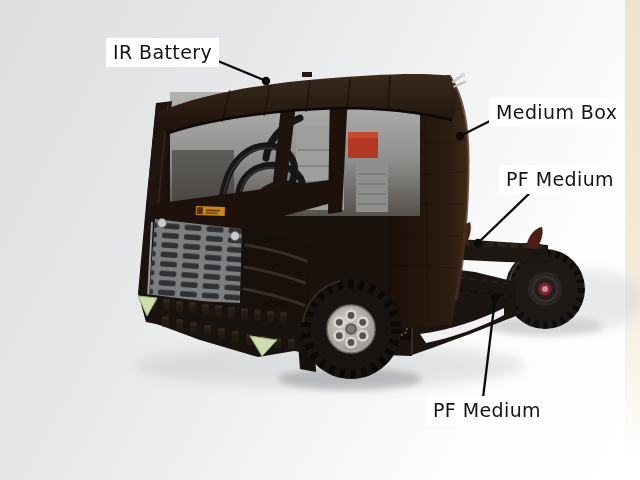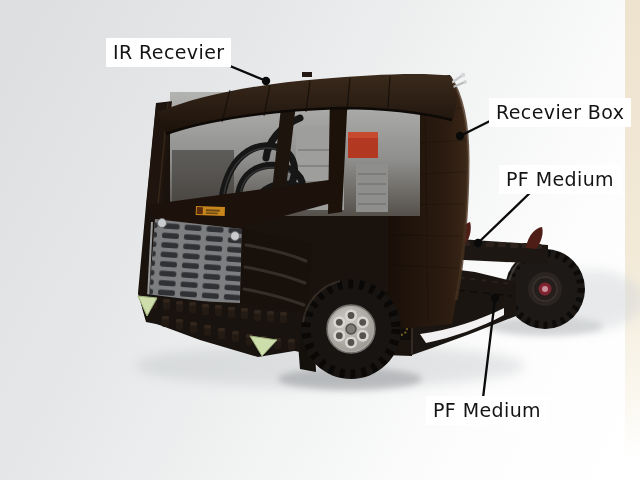--- a/index.html
+++ b/index.html
@@ -290,18 +290,18 @@
       <line x1="483" y1="398" x2="495" y2="299"></line>
       <g fill="#0a0a0a" stroke="none">
         <circle cx="266" cy="81" r="4.2"></circle>
         <circle cx="460" cy="136" r="4.2"></circle>
         <circle cx="478" cy="243" r="4.2"></circle>
         <circle cx="495" cy="298" r="4.2"></circle>
       </g>
     </g>
   </svg>
 
-  <div class="anno" id="anno-ir">IR Recevier</div>
-  <div class="anno" id="anno-battery">Recevier Box</div>
+  <div class="anno" id="anno-ir">IR Battery</div>
+  <div class="anno" id="anno-battery">Medium Box</div>
   <div class="anno" id="anno-pf-upper">PF Medium</div>
   <div class="anno" id="anno-pf-lower">PF Medium</div>
 
 </div>
 
 </body></html>

